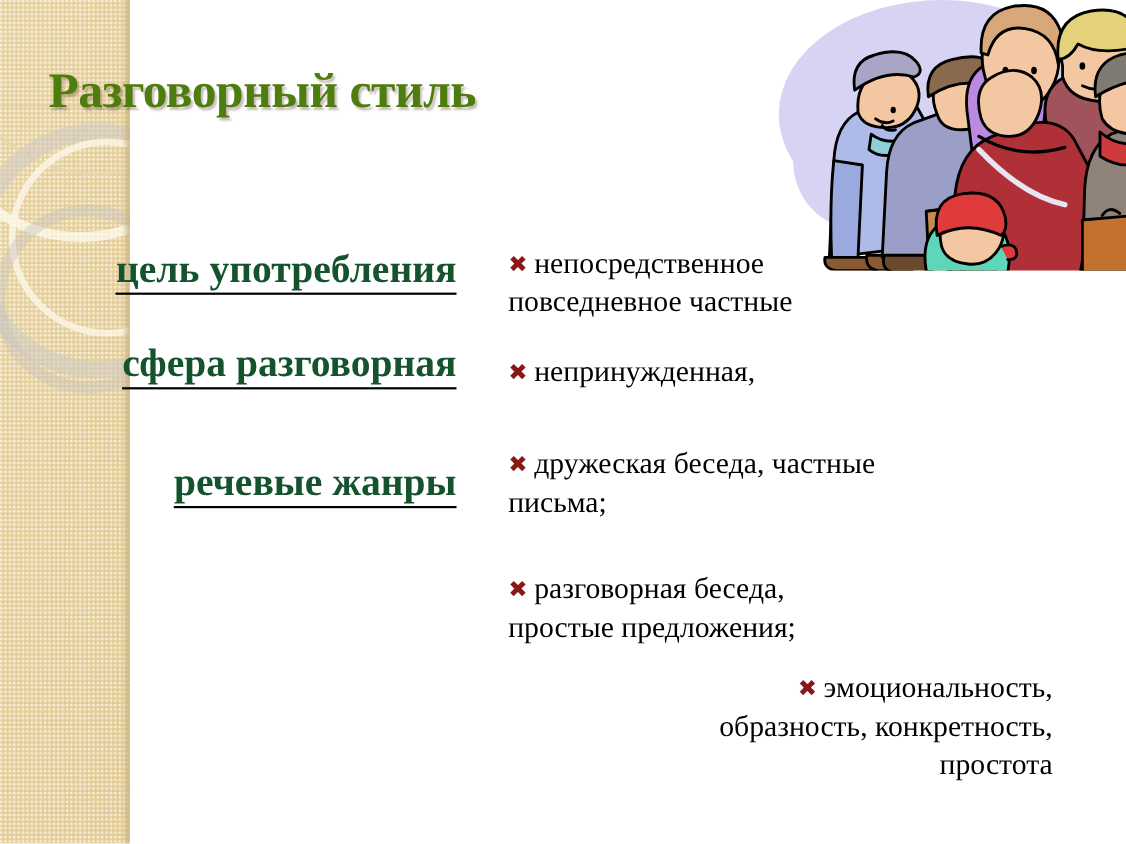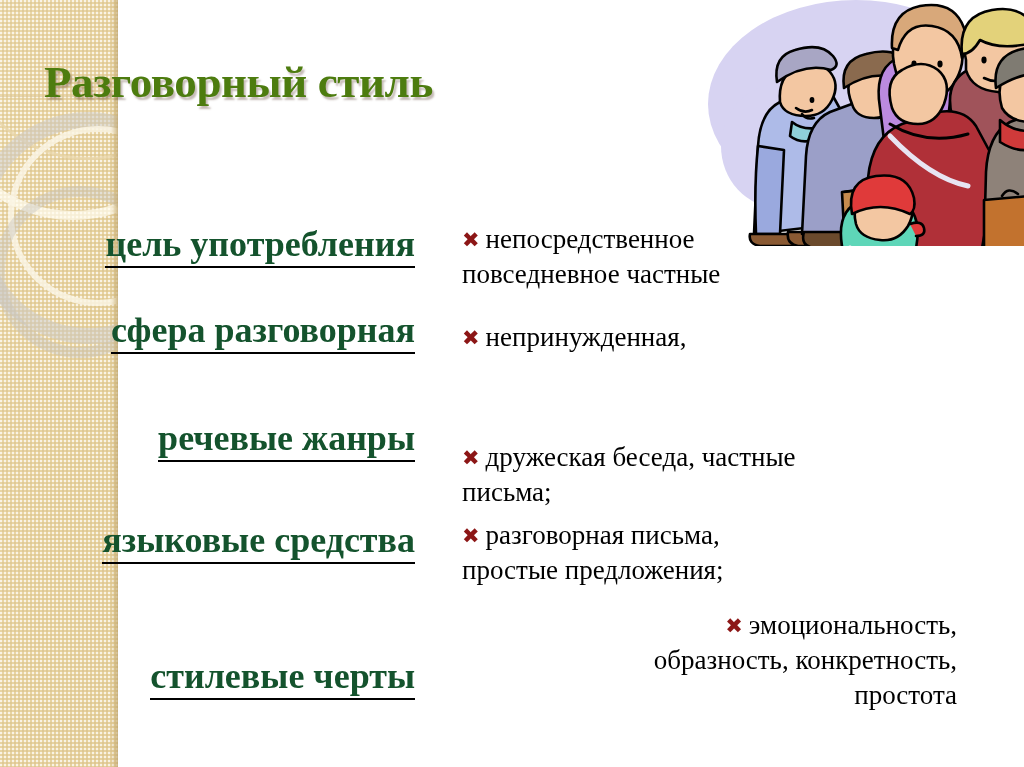--- a/index.html
+++ b/index.html
@@ -241,43 +241,41 @@
         <path d="M160 330 q-8 10 2 16 q14 6 26 -2 l0 -14 z" fill="#b7b4dd"></path>
         <path d="M200 330 q-8 10 2 16 q14 6 26 -2 l0 -14 z" fill="#b7b4dd"></path>
       </g>
     </svg>
   </div>
 
   <div class="labels">
     <div class="label" style="top:224px;">цель употребления</div>
     <div class="label" style="top:310px;">сфера разговорная</div>
     <div class="label" style="top:418px;">речевые жанры</div>
-    <div class="label" style="top:520px;">языковые средства</div>
-    <div class="label" style="top:656px;">стилевые черты</div>
   </div>
 
   <div class="items">
 
     <div class="item" style="top:222px;">
       <span class="bullet">✖</span><span>непосредственное</span><br>
       <span>повседневное частные</span>
     </div>
 
     <div class="item" style="top:308px;margin-top:12px;">
       <span class="bullet">✖</span><span>непринужденная,</span><br>
       <span class="ind"></span>
     </div>
 
-    <div class="item" style="top:440px;">
+    <div class="item" style="top:404px;">
       <span class="bullet">✖</span><span>дружеская беседа, частные</span><br>
       <span>письма;</span>
     </div>
 
     <div class="item" style="top:518px;">
-      <span class="bullet">✖</span><span>разговорная письма,</span><br>
+      <span class="bullet">✖</span><span>разговорная беседа,</span><br>
       <span>простые предложения;</span>
     </div>
 
     <div class="item" style="top:608px;text-align:right;">
       <span class="bullet">✖</span><span>эмоциональность,</span><br>
       <span>образность,  конкретность,</span><br>
       <span>простота</span>
     </div>
 
   </div>

